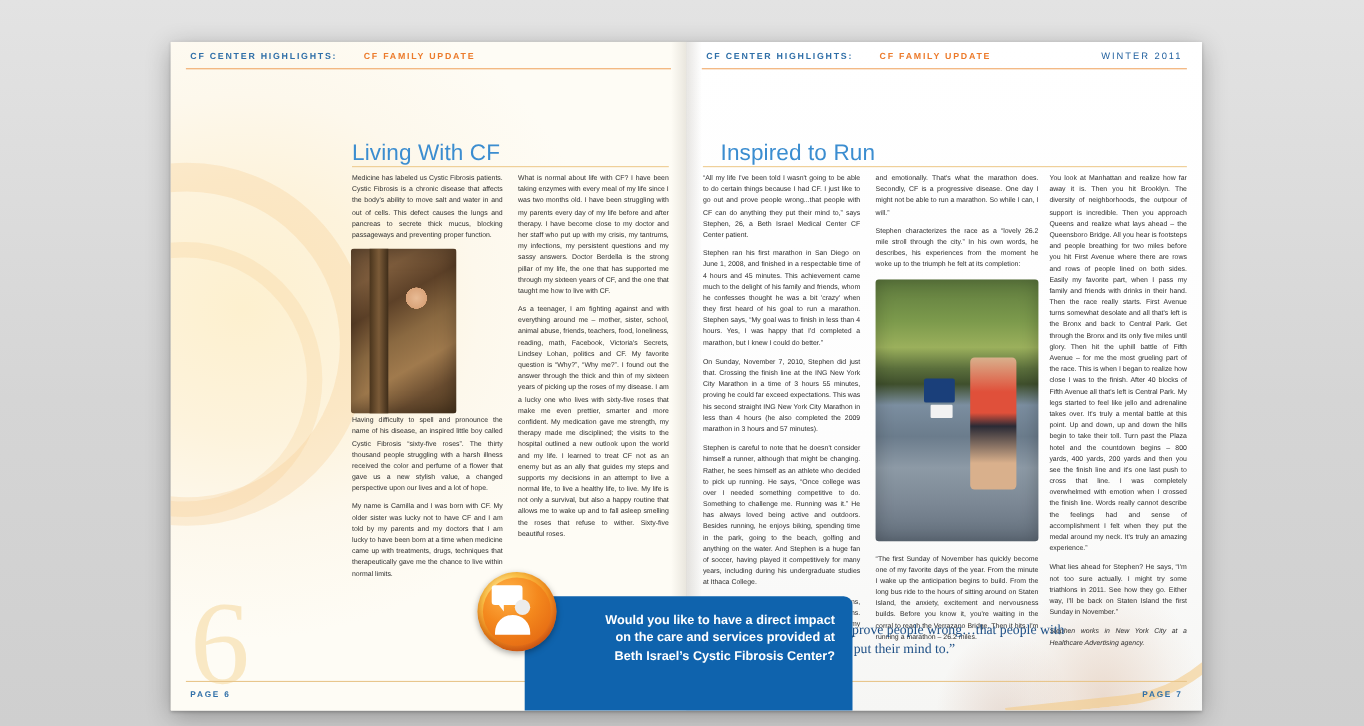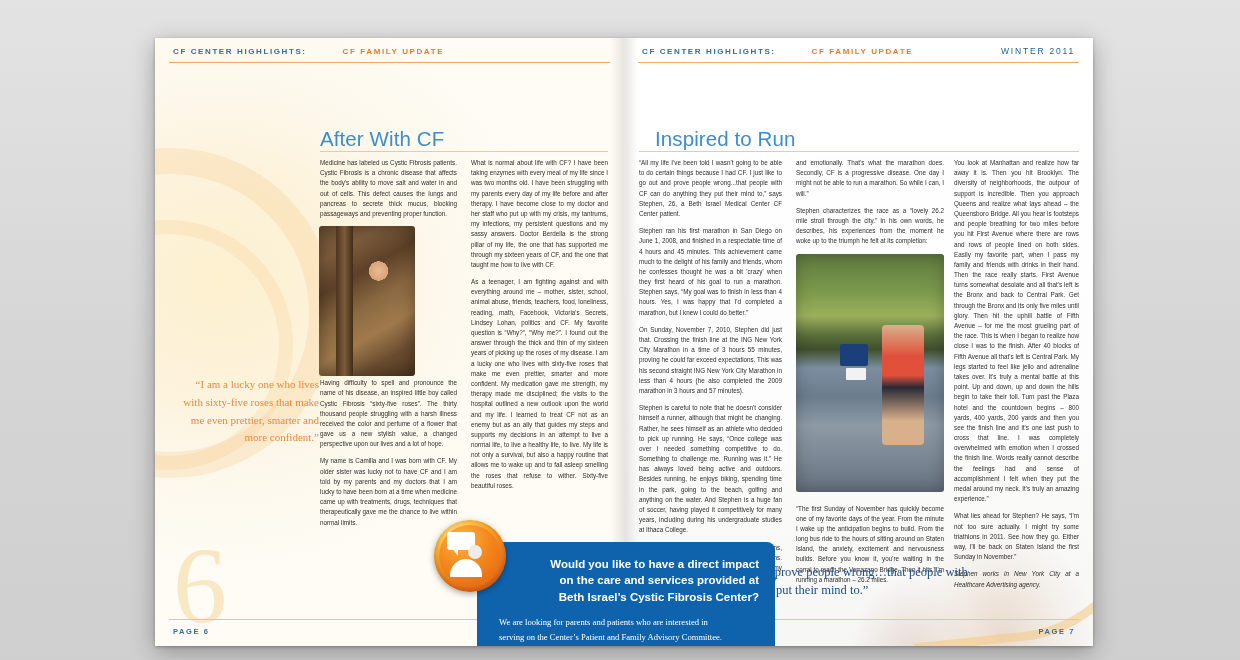--- a/index.html
+++ b/index.html
@@ -51,21 +51,21 @@
   .rightart:after{
     content:""; position:absolute; right:-60px; bottom:6px; width:240px; height:180px;
     border-bottom:9px solid rgba(244,200,128,.55);
     border-right:9px solid rgba(244,200,128,.35);
     border-radius: 0 0 140px 0; transform: rotate(-6deg);
   }
 
   
   .runhead {
     position: absolute; top: 0; left: 0; right: 0; height: 26px;
-    display: flex; align-items: center; gap: 36px;
+    display: flex; align-items: center; gap: 24px;
     padding: 0 18px;
   }
   .runhead .rule {
     position: absolute; left: 14px; right: 14px; bottom: 1px; height: 1px;
     background: #f0a868;
   }
   .rh-a { color:#2f6fa8; font-size:8px; font-weight:bold; letter-spacing:1.6px; }
   .rh-b { color:#ec7b2c; font-size:8px; font-weight:bold; letter-spacing:1.6px;text-align:right; }
   .rh-c { color:#1f5f9e; font-size:8.5px; font-weight:normal; letter-spacing:1.8px; margin-left:auto; }
 
@@ -202,38 +202,37 @@
       <div class="swoosh sw1"></div>
       <div class="swoosh sw2"></div>
       <div class="bignum">6</div>
 
       <div class="runhead">
         <span class="rh-a">CF CENTER HIGHLIGHTS:</span>
         <span class="rh-b">CF FAMILY UPDATE</span>
         <span class="rule"></span>
       </div>
 
-      <h1 class="headline" style="left:165px; top:89px;">After With CF</h1>
+      <h1 class="headline" style="left:165px; top:89px;">Living With CF</h1>
       <div class="head-rule" style="left:165px; top:113px; width:288px;"></div>
 
       <div class="col" style="left:165px; top:120px; width:137px;">
         <p>Medicine has labeled us Cystic Fibrosis patients. Cystic Fibrosis is a chronic disease that affects the body's ability to move salt and water in and out of cells. This defect causes the lungs and pancreas to secrete thick mucus, blocking passageways and preventing proper function.</p>
         <div style="position:relative; height:152px;">
           <div class="photo photo-camilla" style="left:-1px;"></div>
         </div>
         <p>Having difficulty to spell and pronounce the name of his disease, an inspired little boy called Cystic Fibrosis “sixty-five roses”. The thirty thousand people struggling with a harsh illness received the color and perfume of a flower that gave us a new stylish value, a changed perspective upon our lives and a lot of hope.</p>
         <p>My name is Camilla and I was born with CF. My older sister was lucky not to have CF and I am told by my parents and my doctors that I am lucky to have been born at a time when medicine came up with treatments, drugs, techniques that therapeutically gave me the chance to live within normal limits.</p>
       </div>
 
       <div class="col" style="left:316px; top:120px; width:137px;">
         <p>What is normal about life with CF? I have been taking enzymes with every meal of my life since I was two months old. I have been struggling with my parents every day of my life before and after therapy. I have become close to my doctor and her staff who put up with my crisis, my tantrums, my infections, my persistent questions and my sassy answers. Doctor Berdella is the strong pillar of my life, the one that has supported me through my sixteen years of CF, and the one that taught me how to live with CF.</p>
         <p>As a teenager, I am fighting against and with everything around me – mother, sister, school, animal abuse, friends, teachers, food, loneliness, reading, math, Facebook, Victoria's Secrets, Lindsey Lohan, politics and CF. My favorite question is “Why?”, “Why me?”. I found out the answer through the thick and thin of my sixteen years of picking up the roses of my disease. I am a lucky one who lives with sixty-five roses that make me even prettier, smarter and more confident. My medication gave me strength, my therapy made me disciplined; the visits to the hospital outlined a new outlook upon the world and my life. I learned to treat CF not as an enemy but as an ally that guides my steps and supports my decisions in an attempt to live a normal life, to live a healthy life, to live. My life is not only a survival, but also a happy routine that allows me to wake up and to fall asleep smelling the roses that refuse to wither. Sixty-five beautiful roses.</p>
       </div>
 
-      <div class="pq-left">“I am a lucky one who lives with sixty-five roses that make me even prettier, smarter and more confident.”</div>
 
       <div class="footer-rule"></div>
       <div class="pageno l">PAGE 6</div>
     </div>
 
     <div class="page page-right">
 
       <div class="rightart"></div>
 
       <div class="runhead">
@@ -286,21 +285,16 @@
         <div class="ring"></div>
         <div class="bub"></div>
         <div class="head"></div>
         <div class="torso"></div>
       </div>
       <div class="c-head">
         <div>Would you like to have a direct impact</div>
         <div>on the care and services provided at</div>
         <div>Beth Israel’s Cystic Fibrosis Center?</div>
       </div>
-      <div class="c-body">
-        <div>We are looking for parents and patients who are interested in</div>
-        <div>serving on the Center’s Patient and Family Advisory Committee.</div>
-        <div class="bold">Contact Amy at 212-420-4100 to learn more.</div>
-      </div>
     </div>
 
   </div>
 </div>
 
 </body></html>

